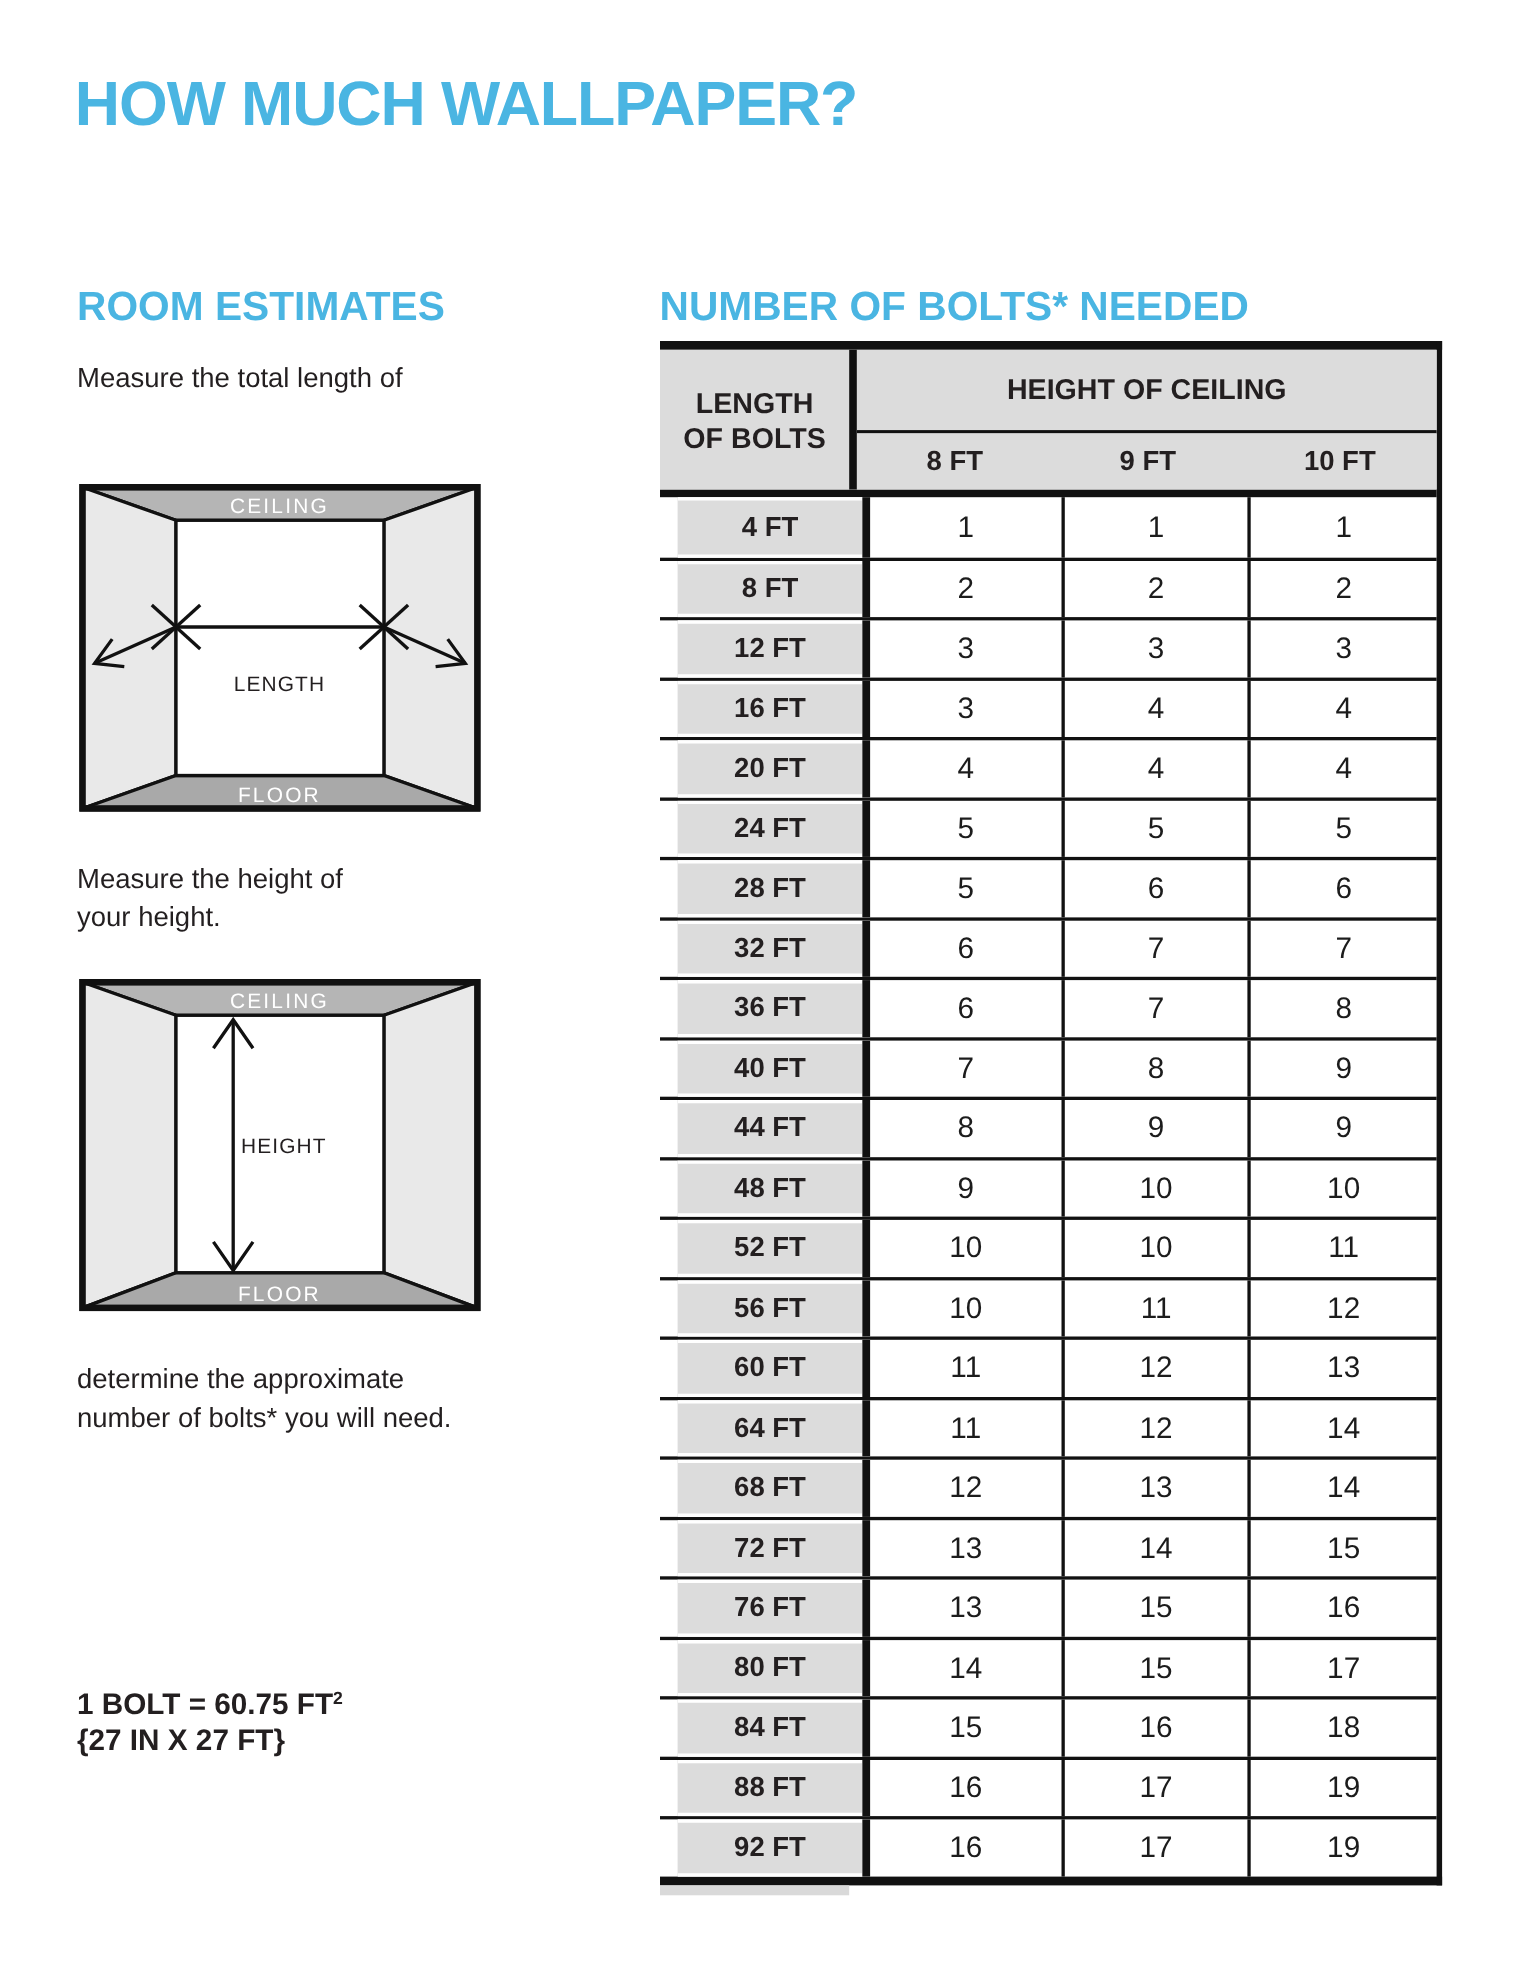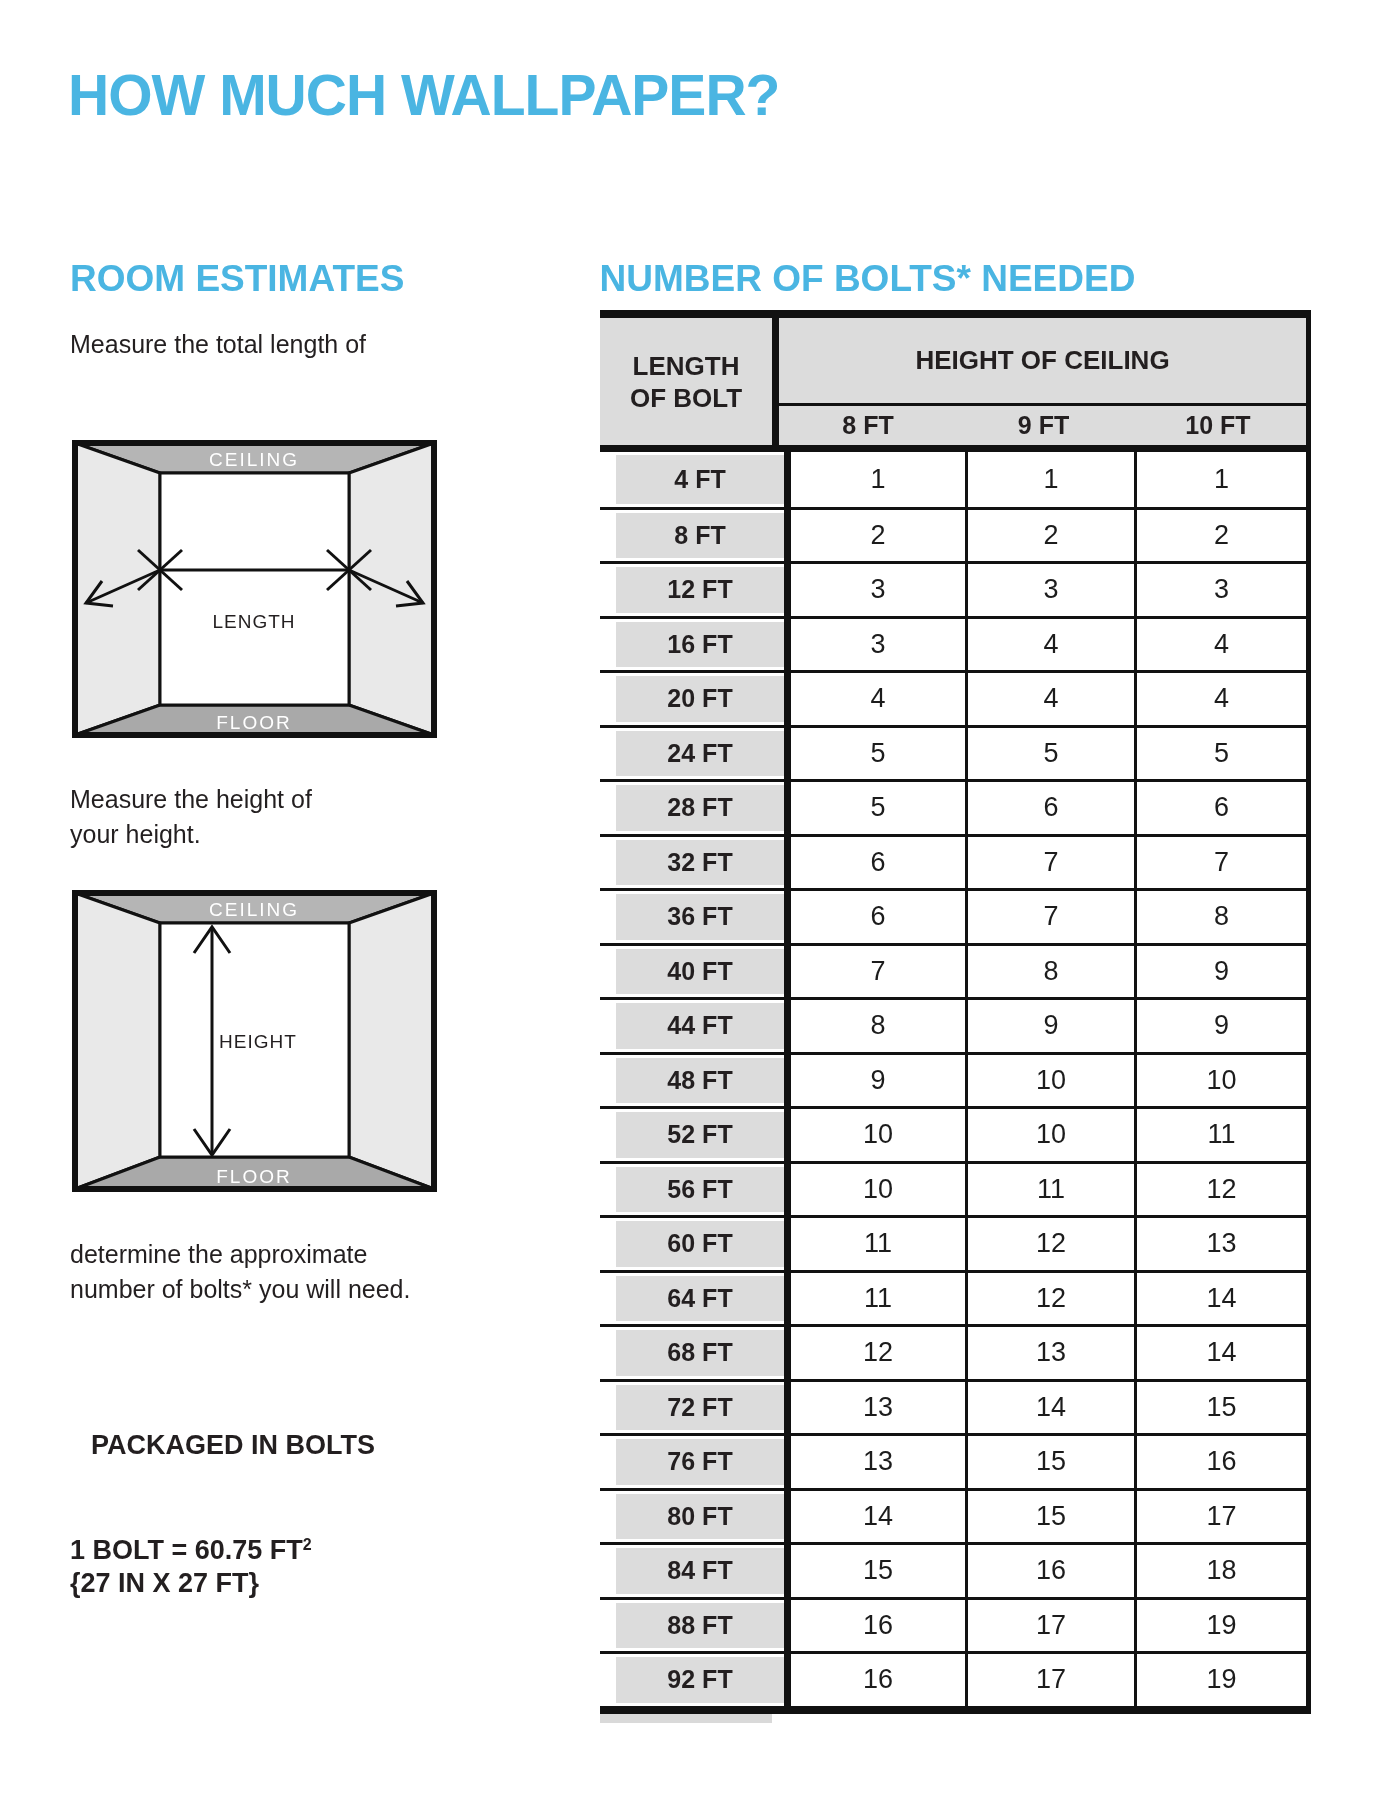--- a/index.html
+++ b/index.html
@@ -62,21 +62,21 @@
   }
   .thead{display:flex;height:134px;border-bottom:7px solid var(--table-line);}
   .corner-cell{
     width:179px;border-right:7px solid var(--table-line);
     background:var(--cell-gray);
     display:flex;flex-direction:column;justify-content:center;align-items:center;
     font-size:26px;font-weight:bold;line-height:32px;text-align:center;
   }
   .head-right{width:527px;display:flex;flex-direction:column;}
   .group-header{
-    height:88px;background:var(--cell-gray);
+    height:76px;background:var(--cell-gray);
     border-bottom:3px solid var(--table-line);
     display:flex;align-items:center;justify-content:center;
     font-size:26px;font-weight:bold;
   }
   .sub-headers{flex:1;display:flex;background:var(--cell-gray);}
   .sub-headers .sub{
     display:flex;align-items:center;justify-content:center;
     font-size:25px;font-weight:bold;
   }
   .sub.c1{width:178px;}
@@ -163,33 +163,32 @@
   <text class="diag-zone-label" x="182" y="293" text-anchor="middle">FLOOR</text>
   <text class="diag-dim-label" x="186" y="158" text-anchor="middle">HEIGHT</text>
 </svg>
 
 <div class="abs para step3">
   <div>determine the approximate</div>
   <div>number of bolts* you will need.</div>
 </div>
 
 <div class="abs footnote">
-  <div class="indent">PACKAGED IN BOLTS</div>
 </div>
 
 <div class="abs bolt-def">
   <div><span>1 BOLT = 60.75 FT</span><sup>2</sup></div>
   <div>{27 IN X 27 FT}</div>
 </div>
 
 <div class="abs bolt-table">
   <div class="thead">
     <div class="corner-cell">
       <div>LENGTH</div>
-      <div>OF BOLT</div>
+      <div>OF BOLTS</div>
     </div>
     <div class="head-right">
       <div class="group-header">HEIGHT OF CEILING</div>
       <div class="sub-headers">
         <div class="sub c1">8 FT</div>
         <div class="sub c2">9 FT</div>
         <div class="sub c3">10 FT</div>
       </div>
     </div>
   </div>

